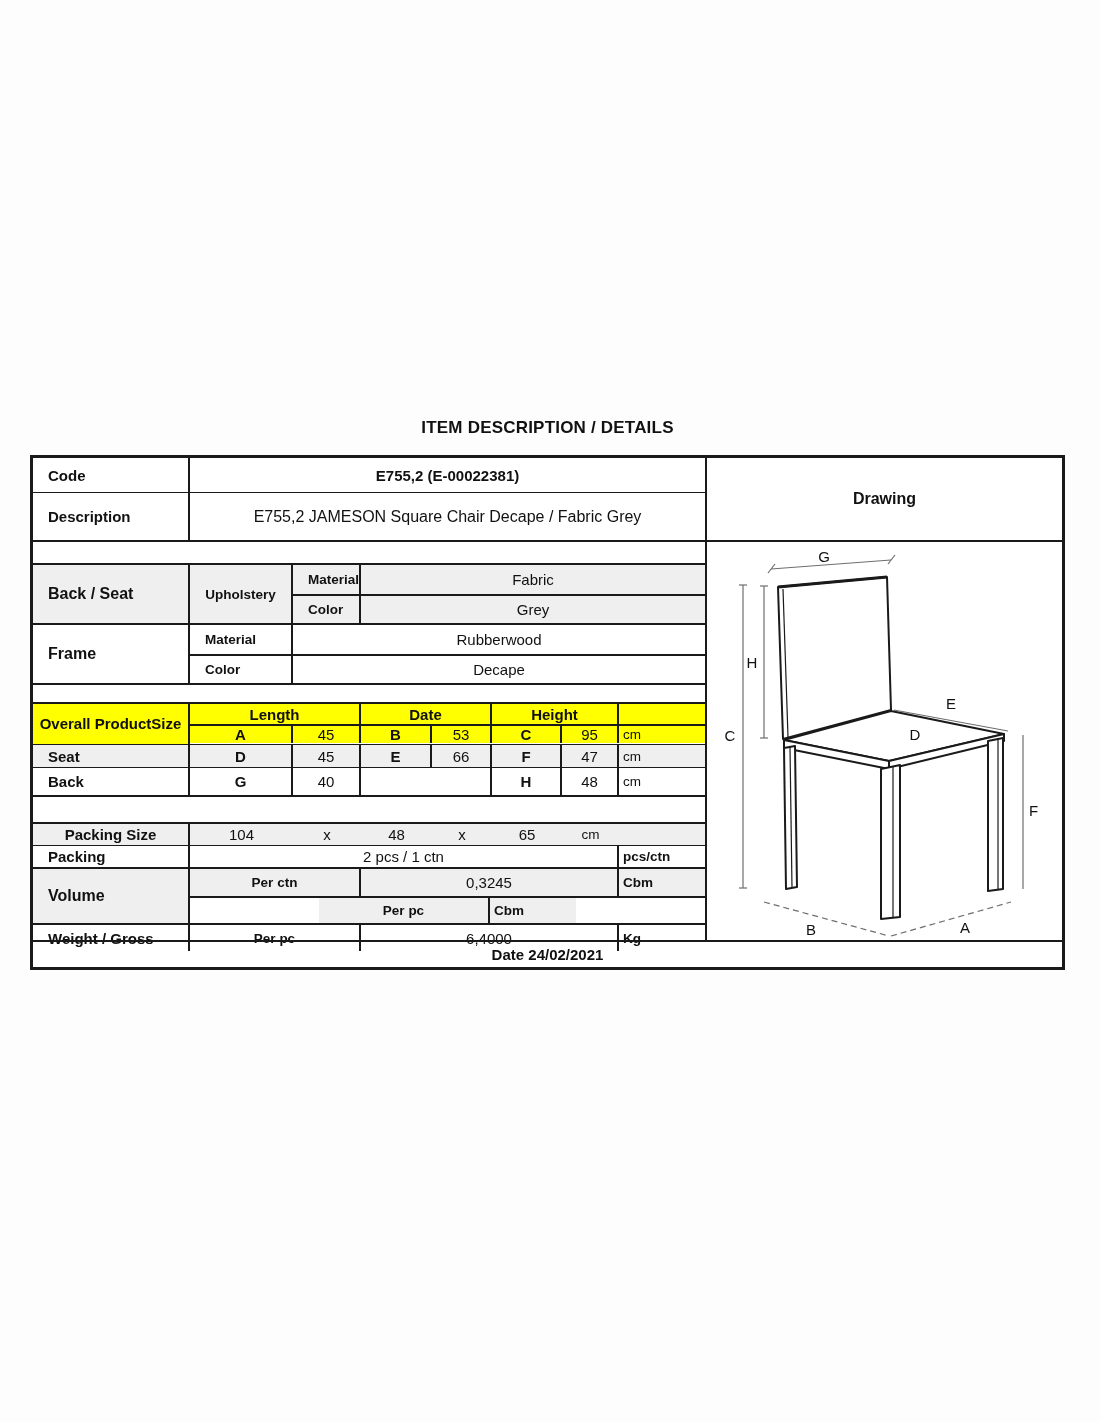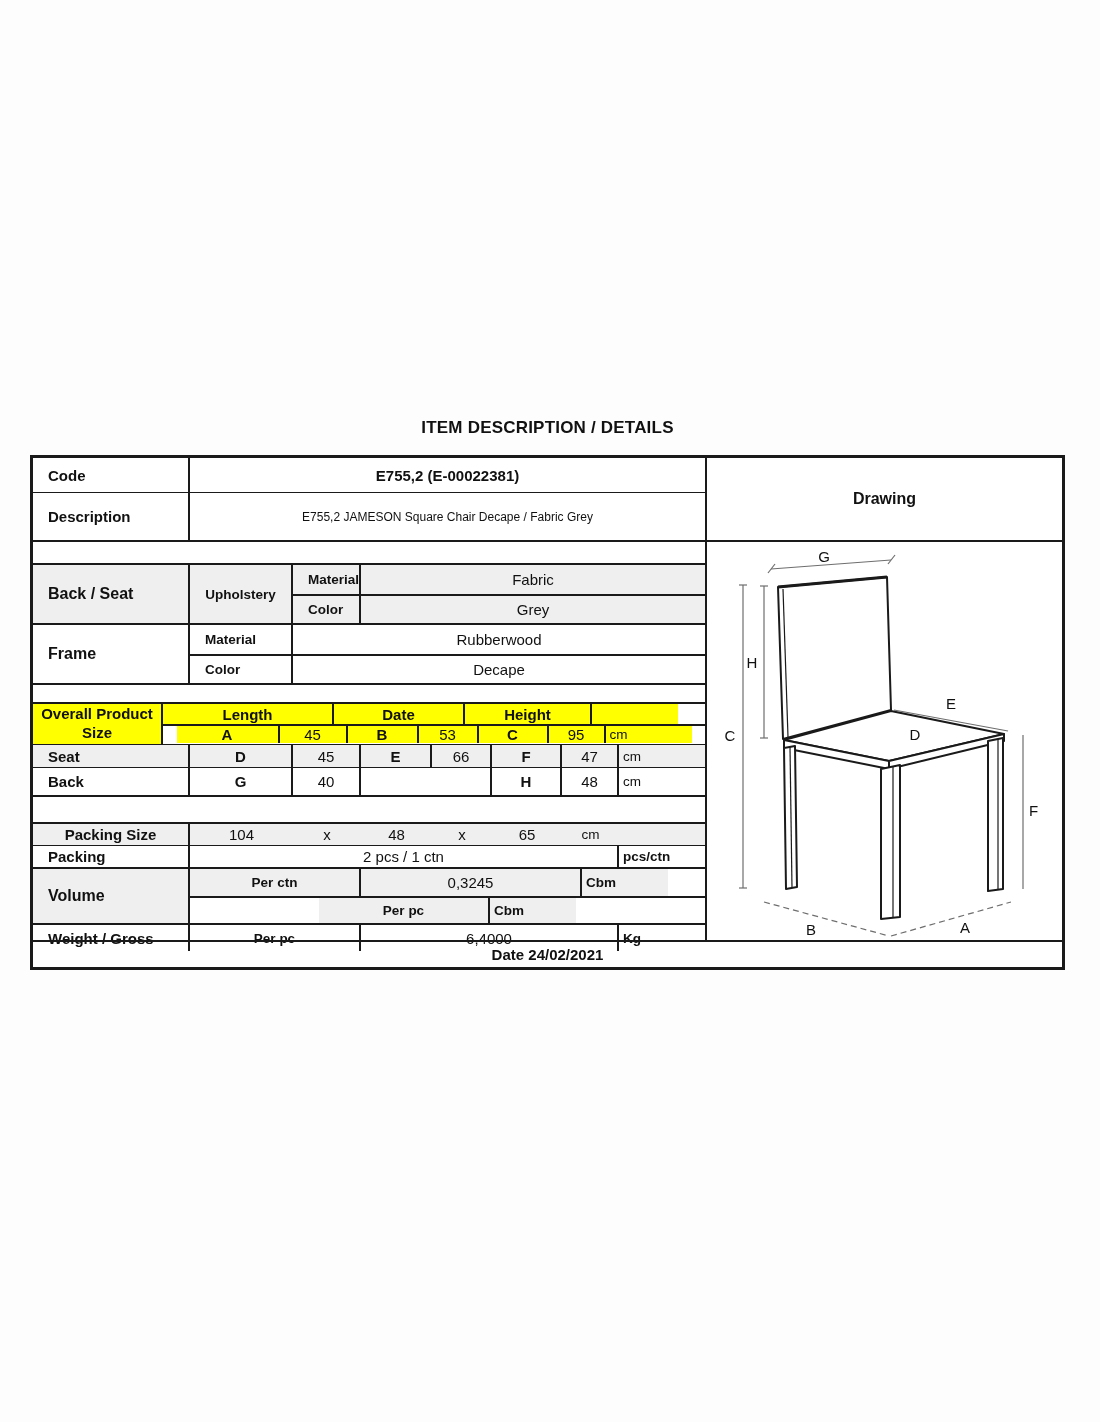--- a/index.html
+++ b/index.html
@@ -66,21 +66,21 @@
 
       <div class="main-col">
 
         <div class="row nb" style="height:35px">
           <div class="cell left bold" style="width:157px">Code</div>
           <div class="cell bold last" style="width:515px">E755,2 (E-00022381)</div>
         </div>
 
         <div class="row" style="height:49px">
           <div class="cell left bold" style="width:157px">Description</div>
-          <div class="cell last" style="width:515px;font-size:12px">E755,2 JAMESON Square Chair Decape / Fabric Grey</div>
+          <div class="cell last" style="width:515px;font-size:16px">E755,2 JAMESON Square Chair Decape / Fabric Grey</div>
         </div>
 
         <div class="row" style="height:23px">
           <div class="cell last" style="width:672px"></div>
         </div>
 
         <div class="row" style="height:60px">
           <div class="cell left bold shaded" style="width:157px;font-size:16px">Back / Seat</div>
           <div class="cell bold shaded small" style="width:103px">Upholstery</div>
           <div class="stack">
@@ -107,21 +107,21 @@
               <div class="cell last" style="width:412px">Decape</div>
             </div>
           </div>
         </div>
 
         <div class="row" style="height:19px">
           <div class="cell last" style="width:672px"></div>
         </div>
 
         <div class="row nb" style="height:41px">
-          <div class="cell bold hl" style="width:130px;flex-direction:column;line-height:1.25">
+          <div class="cell bold hl" style="width:157px;flex-direction:row;line-height:1.25">
             <span>Overall Product</span>
             <span>Size</span>
           </div>
           <div class="stack">
             <div class="srow" style="height:20px">
               <div class="cell bold hl" style="width:171px">Length</div>
               <div class="cell bold hl" style="width:131px">Date</div>
               <div class="cell bold hl" style="width:127px">Height</div>
               <div class="cell hl last" style="width:86px"></div>
             </div>
@@ -177,21 +177,21 @@
           <div class="cell left bold" style="width:157px">Packing</div>
           <div class="cell" style="width:429px">2 pcs / 1 ctn</div>
           <div class="cell left bold last small" style="width:86px;padding-left:4px">pcs/ctn</div>
         </div>
 
         <div class="row" style="height:56px">
           <div class="cell left bold shaded" style="width:157px;font-size:16px">Volume</div>
           <div class="stack">
             <div class="srow" style="height:27px">
               <div class="cell bold shaded small" style="width:171px">Per ctn</div>
-              <div class="cell shaded" style="width:221px">0,3245</div>
+              <div class="cell shaded" style="width:258px">0,3245</div>
               <div class="cell left bold shaded last small" style="width:86px;padding-left:4px">Cbm</div>
             </div>
             <div class="srow" style="height:27px">
               <div class="cell bold shaded small" style="width:171px">Per pc</div>
               <div class="cell left bold shaded last small" style="width:86px;padding-left:4px">Cbm</div>
             </div>
           </div>
         </div>
 
         <div class="row noborder" style="height:26px">

